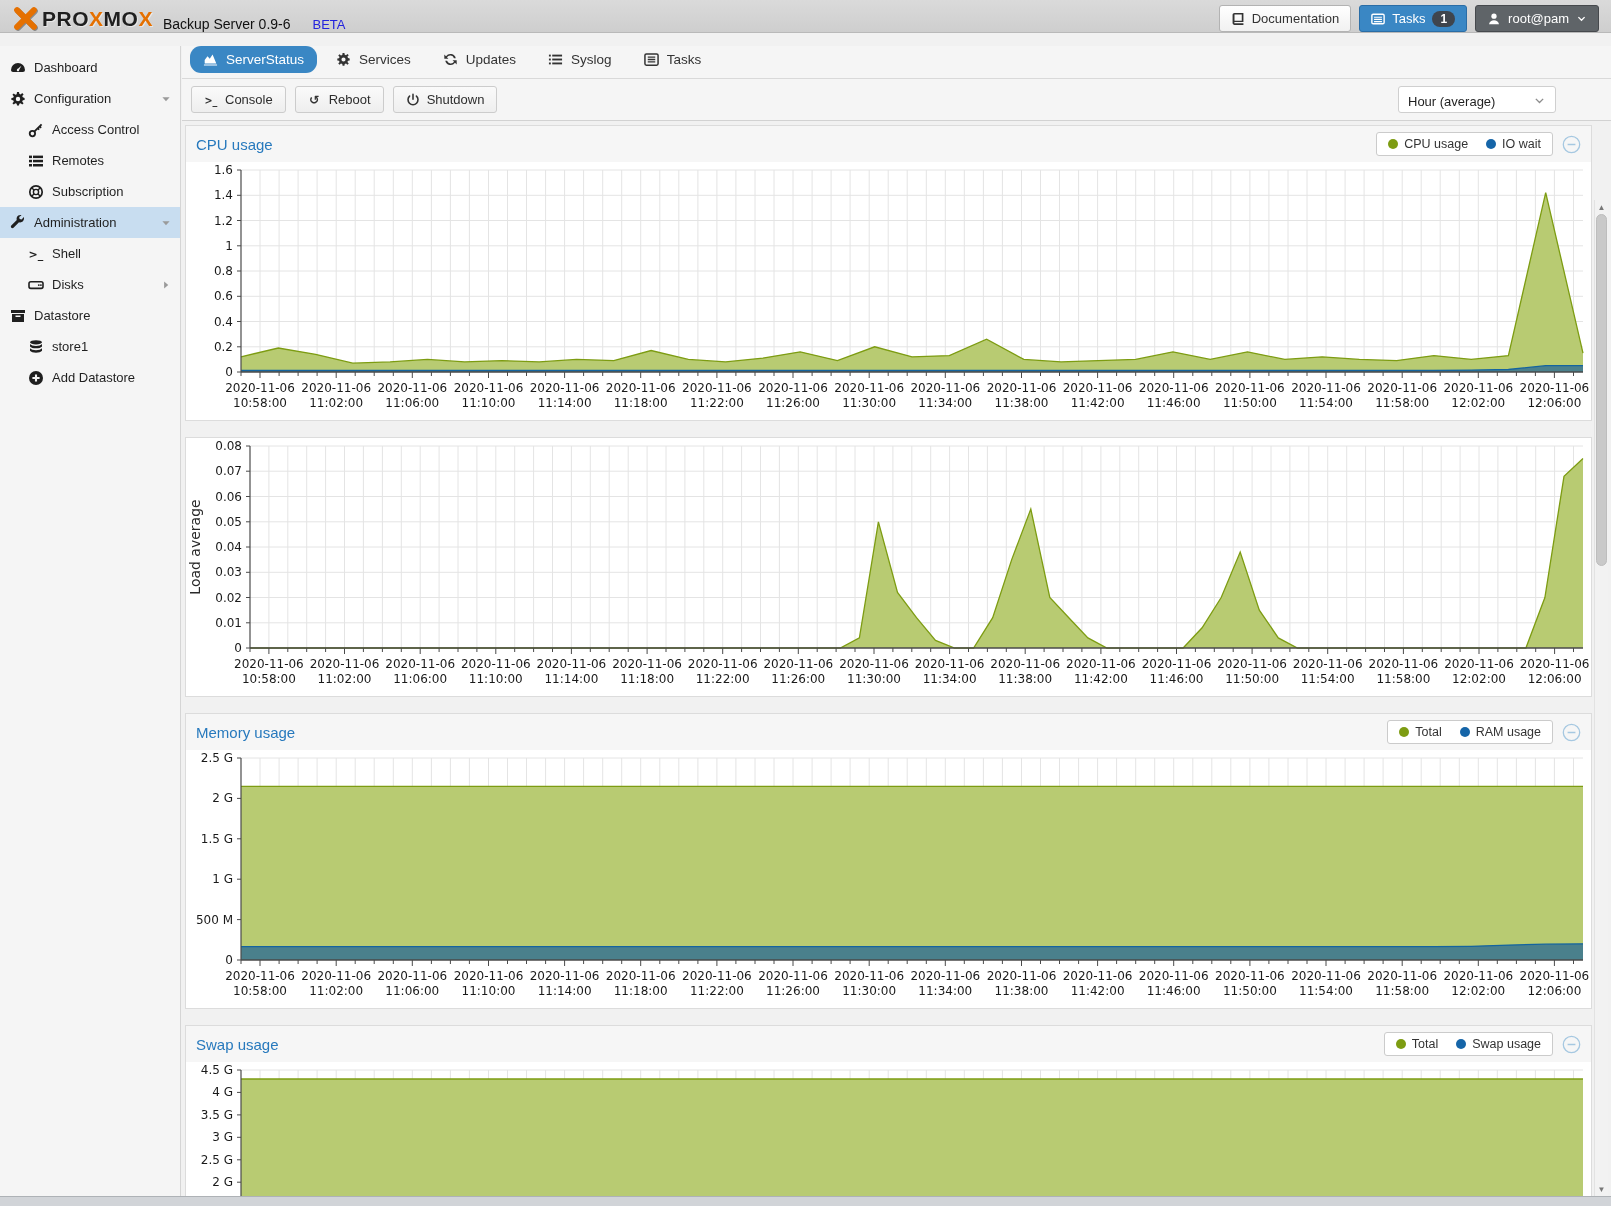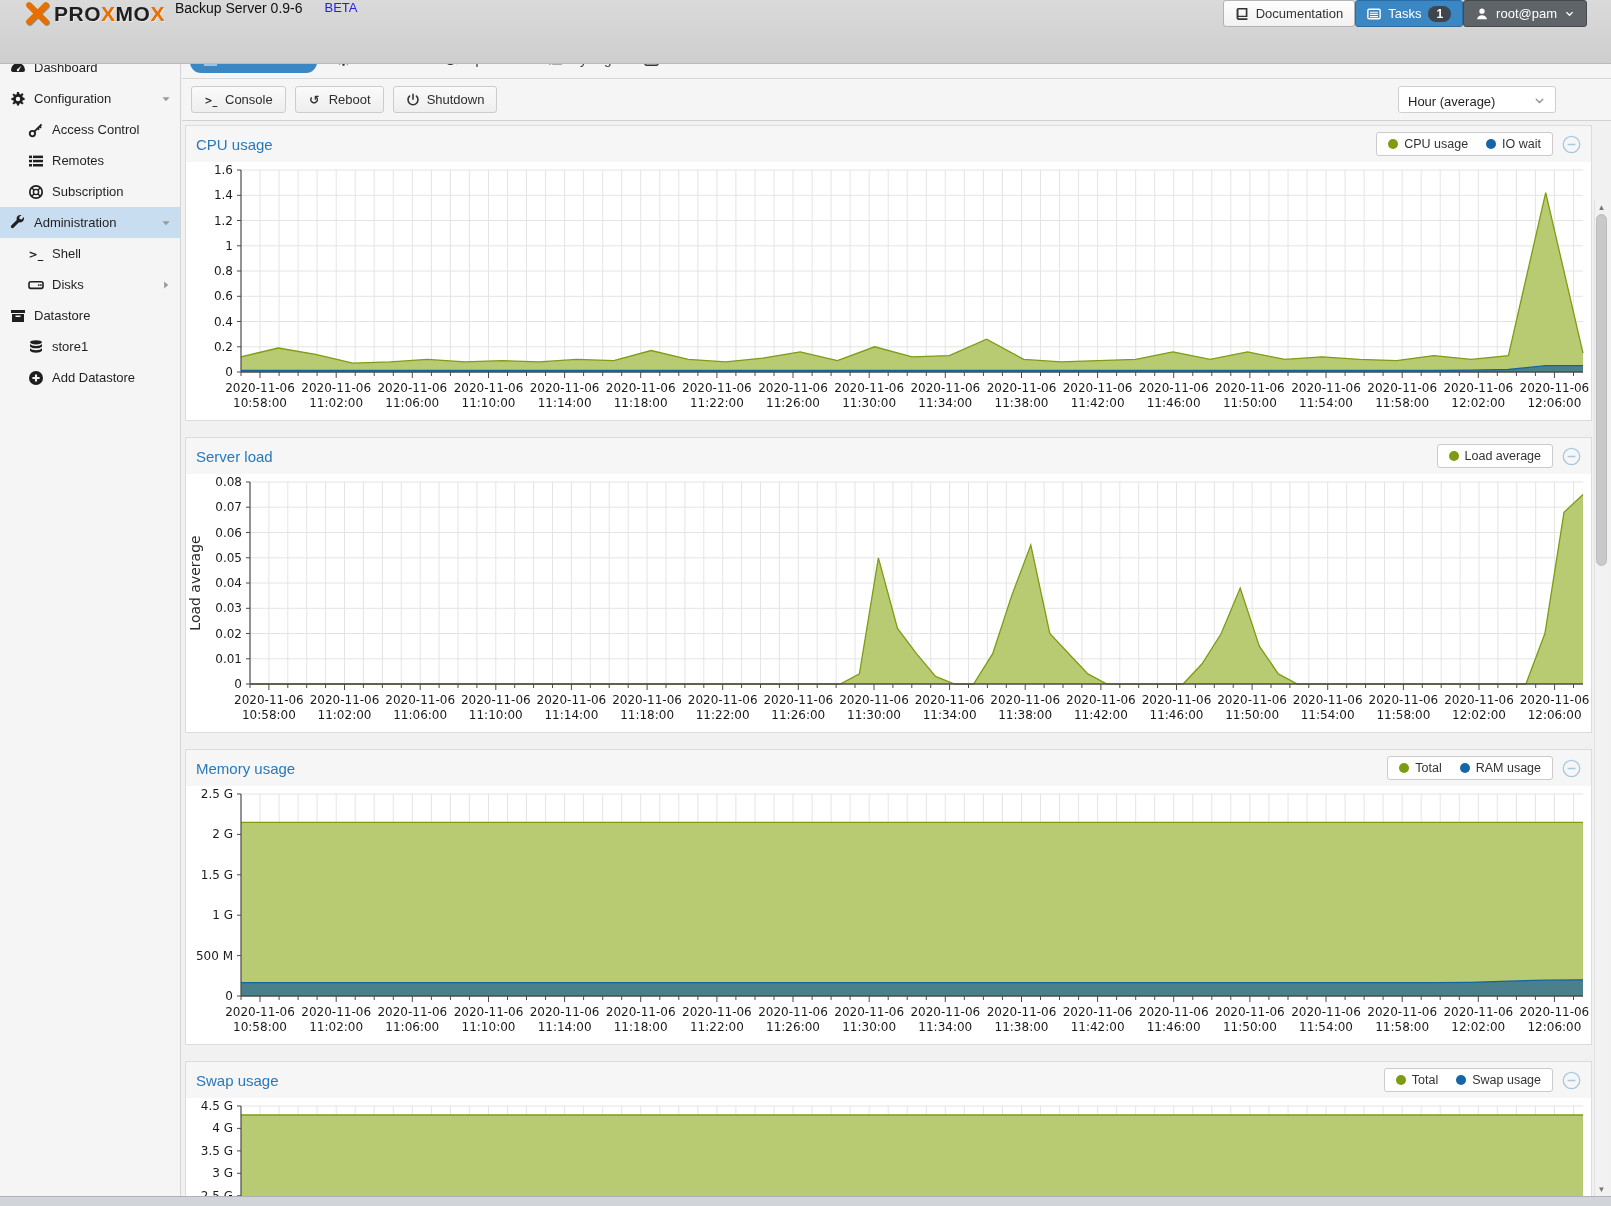--- a/index.html
+++ b/index.html
@@ -1,29 +1,29 @@
 <!DOCTYPE html>
 <html><head>
 <meta charset="utf-8">
 <style>
   * { box-sizing: border-box; margin: 0; padding: 0; }
   html,body { width:1611px; height:1206px; overflow:hidden; }
   body { font-family:"Liberation Sans",sans-serif; background:#f1f1f1; position:relative; }
 
   
-  .app-header { height:64px; background:linear-gradient(#dadada,#cecece); border-bottom:1px solid #b9b9b9;
-    display:flex; align-items:flex-start; padding:0 24px; position:relative; z-index:5; }
+  .app-header { height:33px; background:linear-gradient(#dadada,#cecece); border-bottom:1px solid #b9b9b9;
+    display:flex; align-items:flex-end; padding:0 12px; position:relative; z-index:5; }
   .logo { display:flex; align-items:center; }
   .logo-x { width:27px; height:27px; margin-right:3px; filter:drop-shadow(1px 1px 0 rgba(0,0,0,.35)); }
   .logo-text { font-size:21px; font-weight:bold; color:#1f1f1f; letter-spacing:.5px;
     text-shadow:1px 1px 0 rgba(255,255,255,.5); }
   .logo-text .lx { color:#e57000; }
   .subtitle { margin-left:10px; font-size:14px; color:#101010; }
   .beta { margin-left:22px; font-size:13px; color:#2323dd; cursor:pointer; }
-  .hdr-right { margin-left:auto; display:flex; align-items:center; }
+  .hdr-right { margin-left:auto; display:flex; gap:8px; align-items:center; }
   .hbtn { height:27px; display:inline-flex; align-items:center; gap:7px; padding:0 11px;
     border-radius:3px; font-size:13px; cursor:pointer; }
   .hbtn .ic { width:14px; height:14px; display:inline-flex; }
   .hbtn.light { background:linear-gradient(#ffffff,#f1f1f1); border:1px solid #b3b3b3; color:#333; }
   .hbtn.blue  { background:#3a87c4; border:1px solid #2a6da6; color:#fff; }
   .hbtn.dark  { background:#5f6468; border:1px solid #46494d; color:#fff; }
   .badge { background:#3f454d; color:#fff; border-radius:9px; padding:1px 8px; font-size:12px; font-weight:bold; }
   .caret-sm { width:11px; height:11px; display:inline-flex; }
 
   
@@ -568,32 +568,20 @@
             <text x="1216.2" y="230" text-anchor="middle" font-size="12" fill="#1a1a1a">2020-11-06</text>
             <text x="1216.2" y="245" text-anchor="middle" font-size="12" fill="#1a1a1a">11:58:00</text>
             <text x="1292.3" y="230" text-anchor="middle" font-size="12" fill="#1a1a1a">2020-11-06</text>
             <text x="1292.3" y="245" text-anchor="middle" font-size="12" fill="#1a1a1a">12:02:00</text>
             <text x="1368.4" y="230" text-anchor="middle" font-size="12" fill="#1a1a1a">2020-11-06</text>
             <text x="1368.4" y="245" text-anchor="middle" font-size="12" fill="#1a1a1a">12:06:00</text>
           </svg>
         </div>
       </div>
       <div class="panel">
-        <div class="panel-h">
-          <span class="panel-title">Server load</span>
-          <span class="legend">
-            <span class="litem"><span class="ldot" style="background:#7d9c12"></span>Load average</span>
-          </span>
-          <span class="collapse-btn">
-            <svg viewBox="0 0 19 19">
-              <circle cx="9.5" cy="9.5" r="8.2" fill="none" stroke="#a6c8e1" stroke-width="1.3"></circle>
-              <path stroke="#a6c8e1" stroke-width="1.5" d="M5.6 9.5h7.8"></path>
-            </svg>
-          </span>
-        </div>
         <div class="panel-b">
           <svg width="1406" height="258" viewBox="0 0 1406 258">
             <line x1="82.9" y1="8" x2="82.9" y2="210" stroke="#e4e4e4"></line>
             <line x1="101.8" y1="8" x2="101.8" y2="210" stroke="#e4e4e4"></line>
             <line x1="120.7" y1="8" x2="120.7" y2="210" stroke="#e4e4e4"></line>
             <line x1="139.6" y1="8" x2="139.6" y2="210" stroke="#e4e4e4"></line>
             <line x1="158.5" y1="8" x2="158.5" y2="210" stroke="#e4e4e4"></line>
             <line x1="177.4" y1="8" x2="177.4" y2="210" stroke="#e4e4e4"></line>
             <line x1="196.4" y1="8" x2="196.4" y2="210" stroke="#e4e4e4"></line>
             <line x1="215.3" y1="8" x2="215.3" y2="210" stroke="#e4e4e4"></line>

